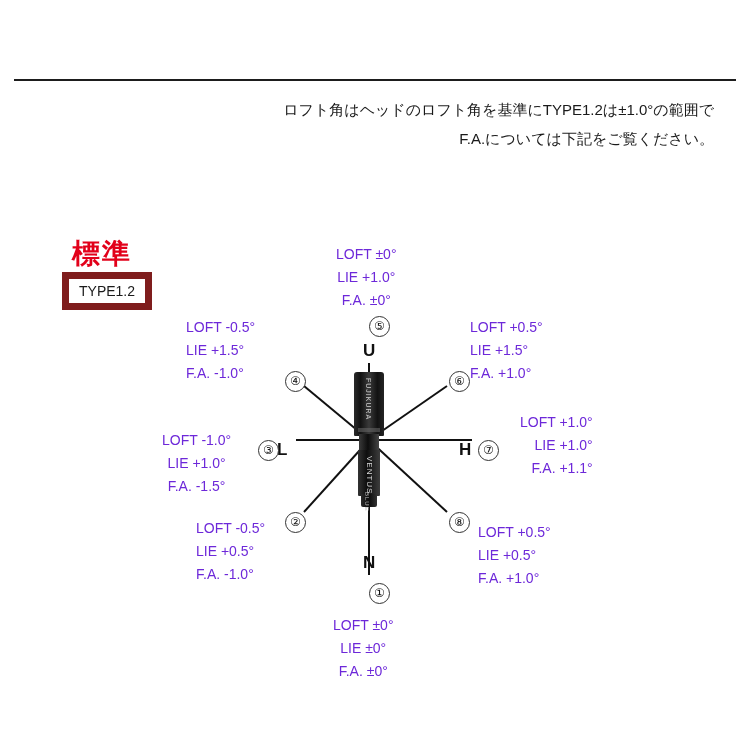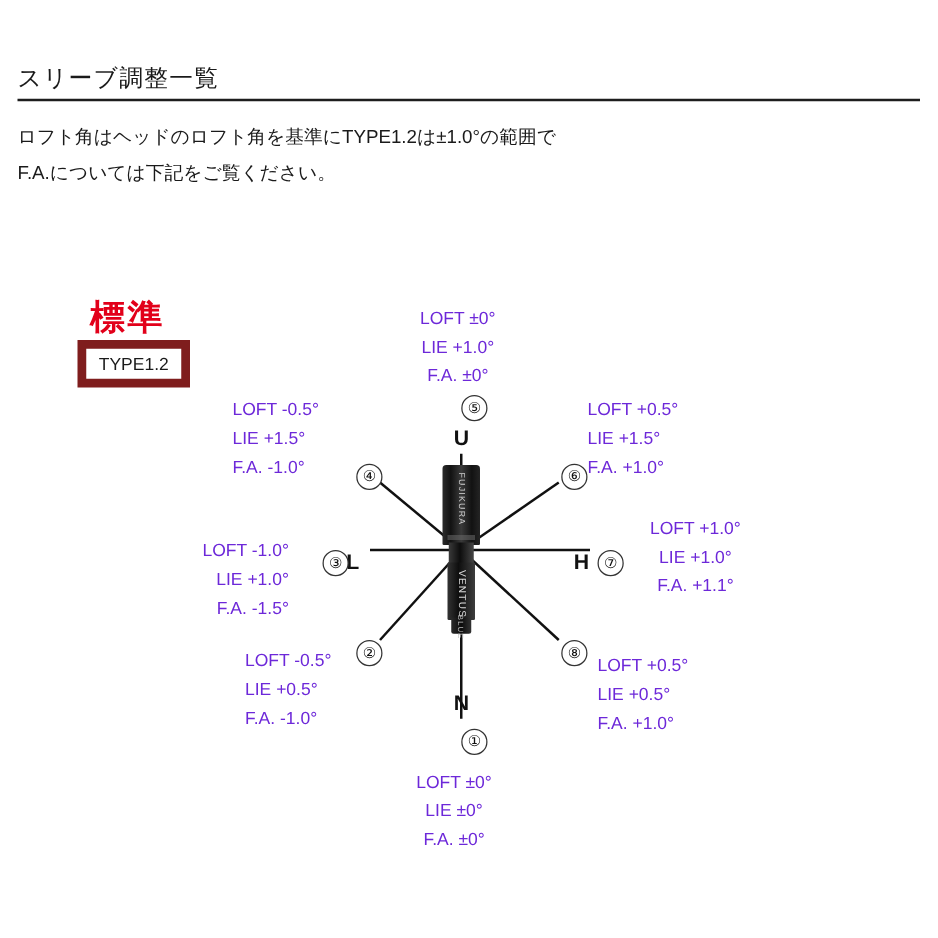--- a/index.html
+++ b/index.html
@@ -22,21 +22,21 @@
   .title-rule{
     position:absolute;left:14px;top:79px;width:722px;height:2px;
     background:#1d1d1d;
   }
 
   
   .intro{
     position:absolute;left:14px;top:95px;width:700px;
     font-size:15px;line-height:29px;color:#1a1a1a;
   }
-  .intro div{white-space:nowrap;}
+  .intro div{white-space:nowrap;text-align:right;}
 
   
   .std-label{
     position:absolute;left:72px;top:235px;
     font-size:28px;font-weight:bold;color:#e2001a;
     letter-spacing:2px;
   }
   .std-box{
     position:absolute;left:62px;top:272px;
     border:7px solid #7f1d1d;padding:4px 10px;
@@ -107,32 +107,31 @@
 
   
   .lbl{
     position:absolute;font-size:14px;line-height:23px;color:#6d28d9;
     white-space:nowrap;
   }
 
   .lbl5{left:336px;top:243px;text-align:center;}
   .lbl4{left:186px;top:316px;text-align:left;}
   .lbl6{left:470px;top:316px;text-align:left;}
-  .lbl3{left:162px;top:429px;text-align:right;}
-  .lbl7{left:520px;top:411px;text-align:center;}
+  .lbl3{left:162px;top:429px;text-align:center;}
+  .lbl7{left:520px;top:411px;text-align:right;}
   .lbl2{left:196px;top:517px;text-align:left;}
   .lbl8{left:478px;top:521px;text-align:left;}
   .lbl1{left:333px;top:614px;text-align:center;}
 </style>
 </head>
 <body>
 
 <div class="page">
 
-  <div class="title">スリーブ調整一覧</div>
   <div class="title-rule"></div>
 
   <div class="intro">
     <div>ロフト角はヘッドのロフト角を基準にTYPE1.2は±1.0°の範囲で</div>
     <div>F.A.については下記をご覧ください。</div>
   </div>
 
   <div class="std-label">標準</div>
   <div class="std-box">TYPE1.2</div>
 

